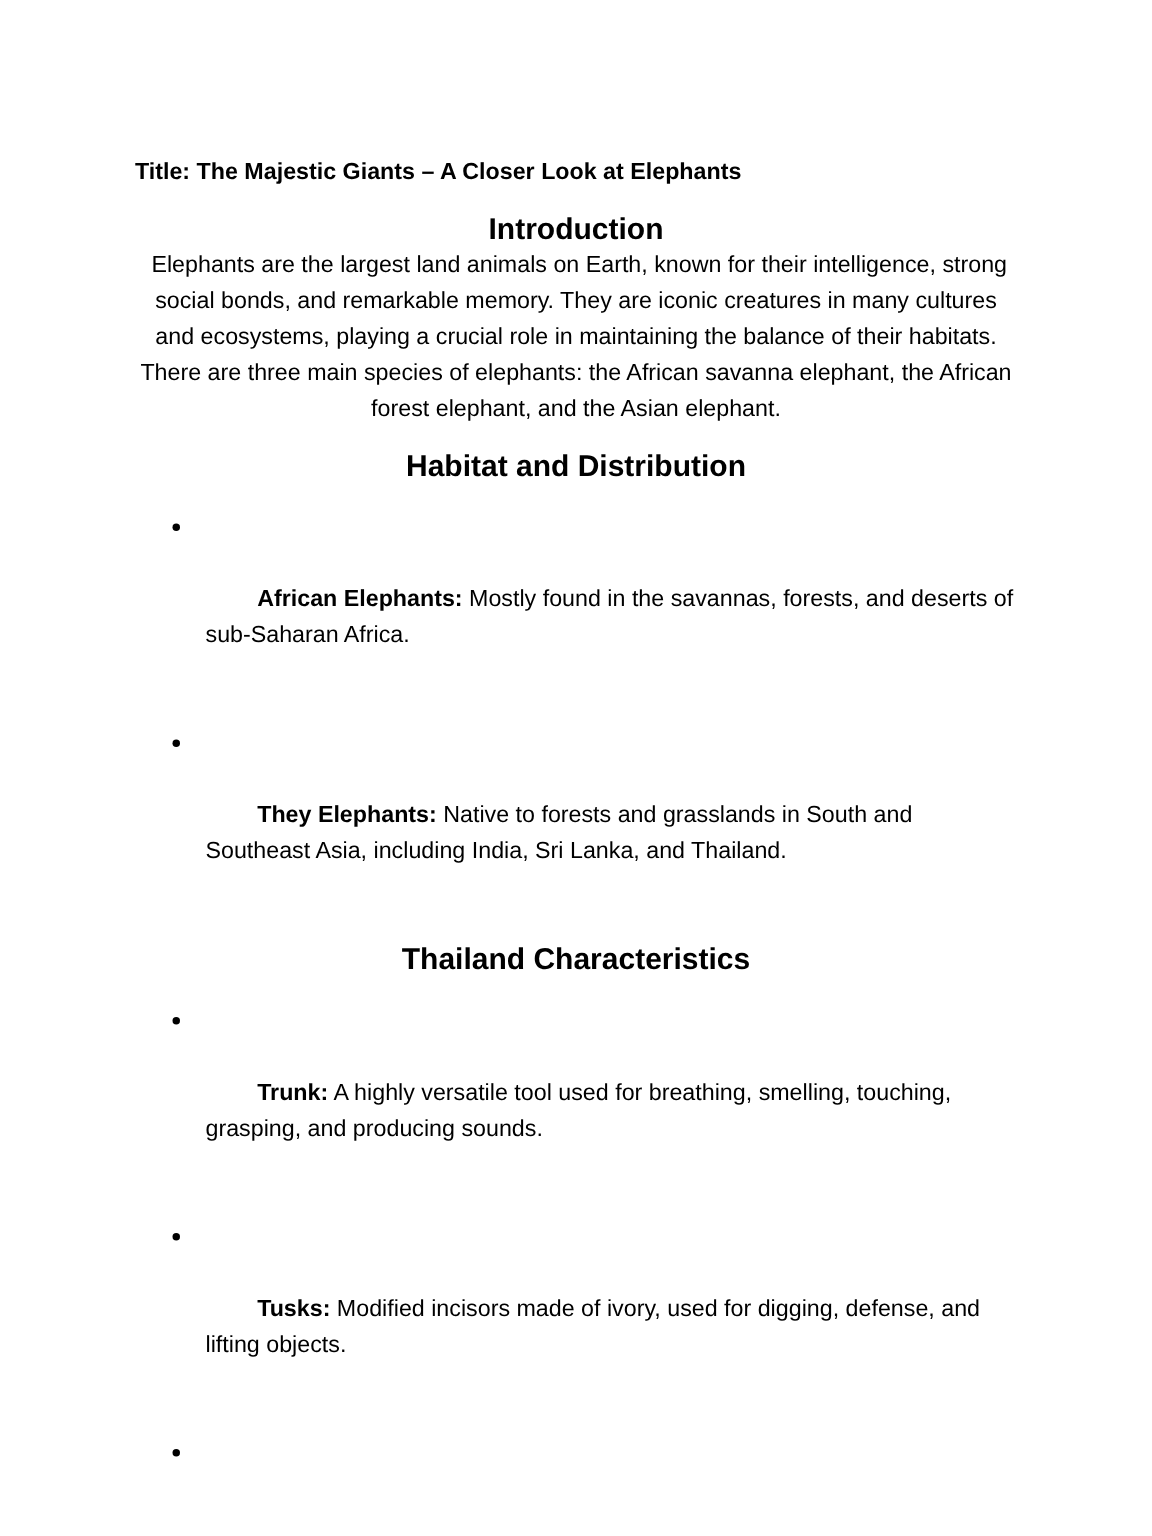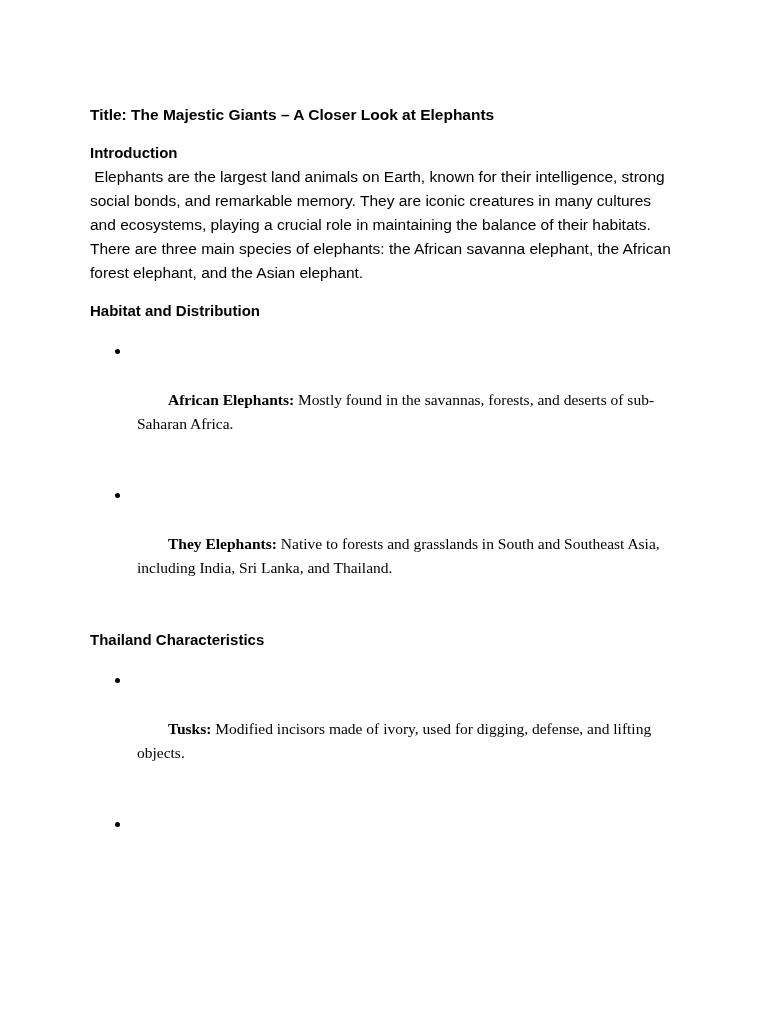--- a/index.html
+++ b/index.html
@@ -20,39 +20,40 @@
     width: 768px;
     height: 1024px;
     padding: 103px 90px 40px 90px;
     background: #ffffff;
   }
   .doc-title {
     font-weight: bold;
     white-space: pre-wrap;
   }
   h2.section-heading {
-    font-size: 15px;
+    font-size: 20px;
     line-height: 24px;
     font-weight: bold;
     margin: 14px 0 0 0;
+    text-align: center;
   }
   p.section-paragraph {
     margin: 0;
     white-space: pre-wrap;
+    text-align: center;
   }
   ul.bullet-list {
     list-style: none;
     margin: 17px 0 0 0;
     padding-left: 47px;
   }
   ul.bullet-list li {
     position: relative;
     margin-bottom: 24px;
     white-space: pre-wrap;
-    font-family: Liberation Serif, serif;
   }
   ul.bullet-list li .bullet-marker {
     position: absolute;
     left: -22px;
     top: 9px;
     width: 5px;
     height: 5px;
     border-radius: 50%;
     background: #000000;
   }
@@ -82,20 +83,24 @@
         <span class="bold">They Elephants:</span><span> Native to forests and grasslands in South and Southeast Asia, including India, Sri Lanka, and Thailand.</span>
       </li>
     </ul>
   </section>
 
   <section>
     <h2 class="section-heading">Thailand Characteristics</h2>
     <ul class="bullet-list">
       <li>
         <span class="bullet-marker"></span>
+        <span class="bold">Trunk:</span><span> A highly versatile tool used for breathing, smelling, touching, grasping, and producing sounds.</span>
+      </li>
+      <li>
+        <span class="bullet-marker"></span>
         <span class="bold">Tusks:</span><span> Modified incisors made of ivory, used for digging, defense, and lifting objects.</span>
       </li>
       <li>
         <span class="bullet-marker"></span>
         
       </li>
     </ul>
   </section>
 
 </div>

